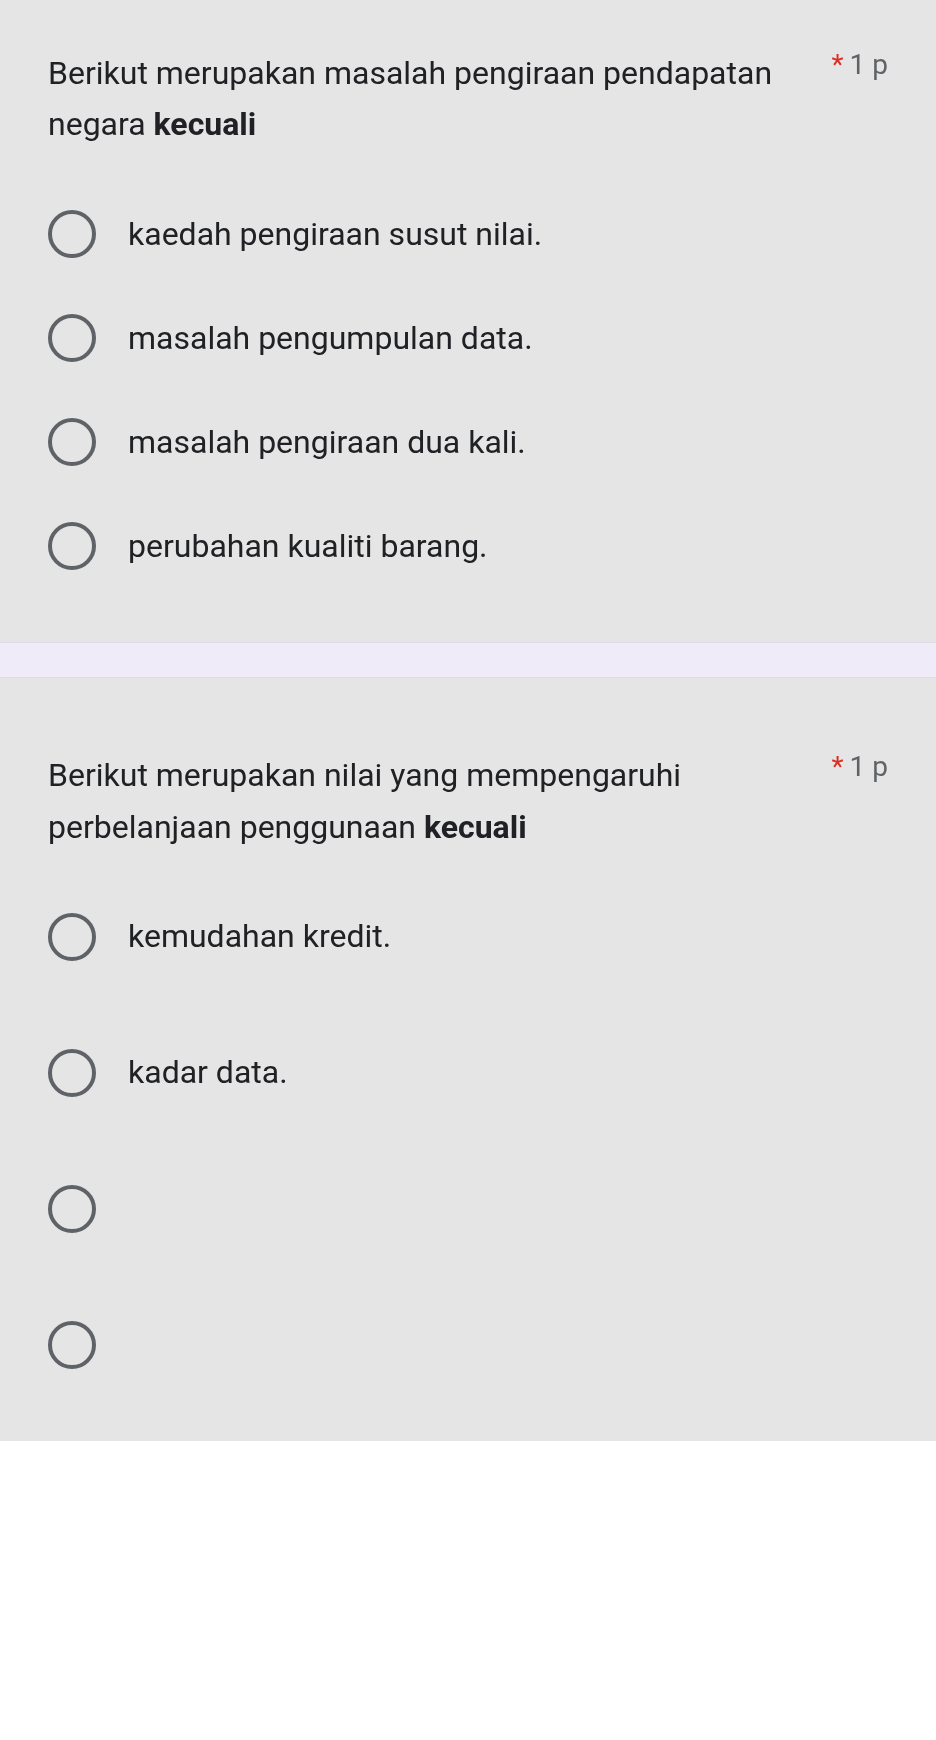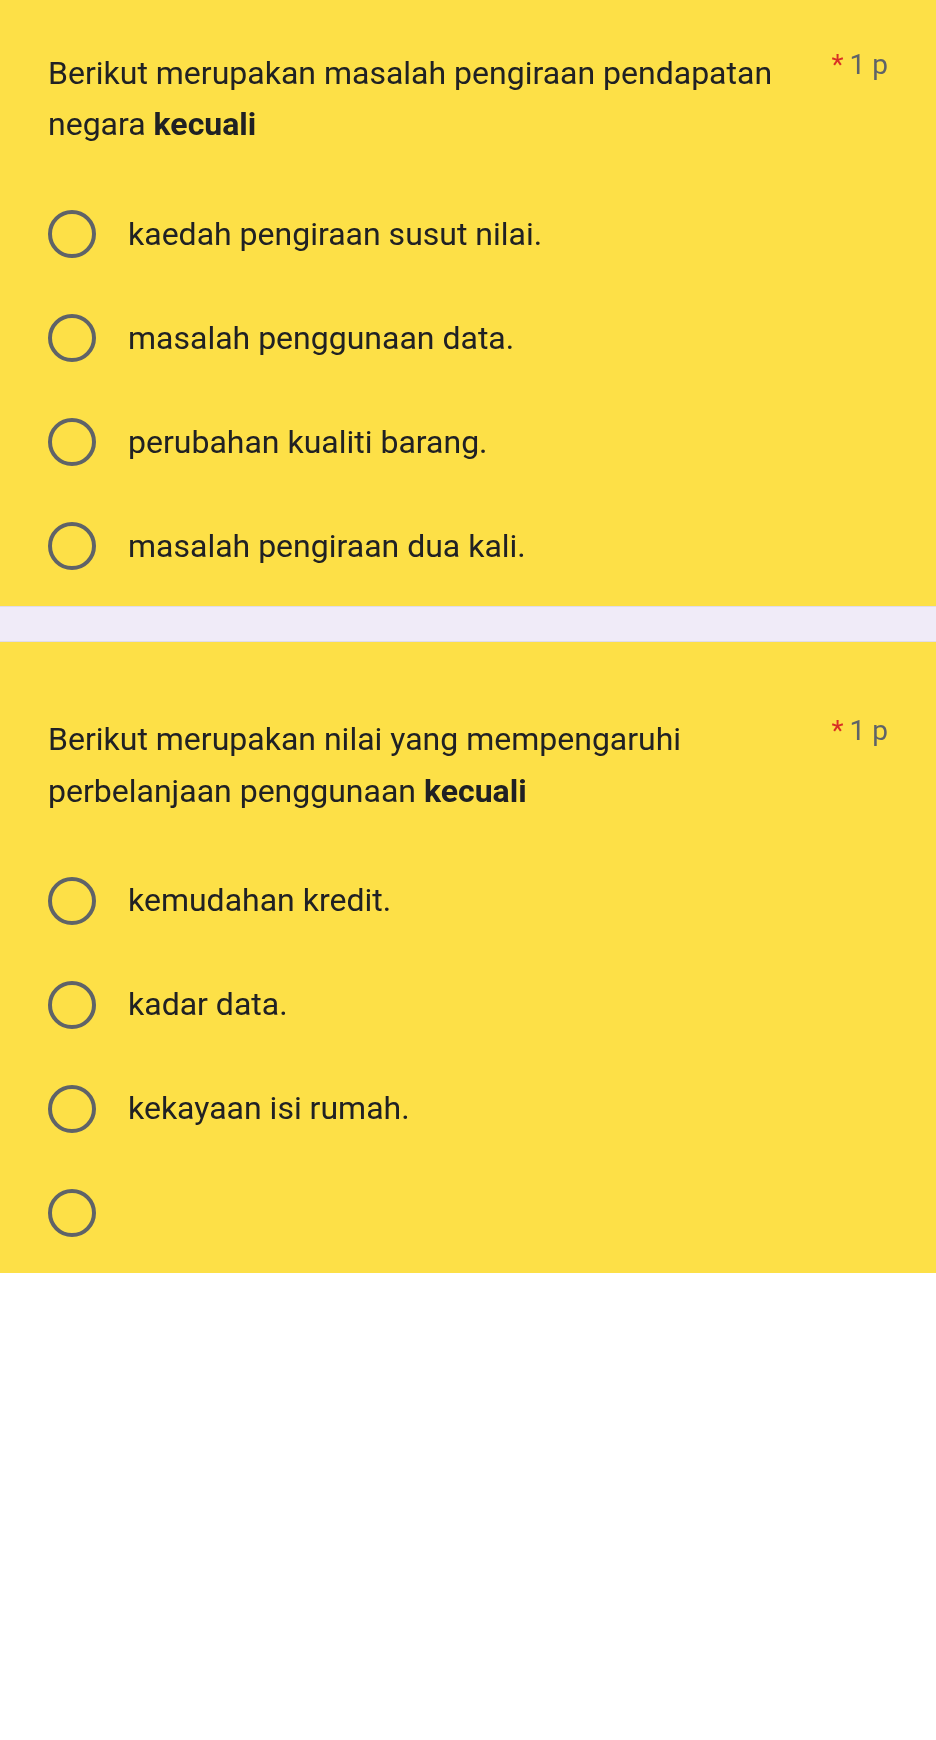--- a/index.html
+++ b/index.html
@@ -7,22 +7,22 @@
       padding: 0;
       box-sizing: border-box;
     }
     body {
       font-family: 'Roboto', 'Google Sans', Arial, sans-serif;
       background: #ffffff;
       width: 936px;
       color: #202124;
     }
     .question-card {
-      background: #fde047;
-      padding: 48px 48px 36px 48px;
+      background: #e5e5e5;
+      padding: 48px 48px 72px 48px;
     }
     .question-header {
       display: flex;
       justify-content: space-between;
       align-items: flex-start;
       margin-bottom: 60px;
       gap: 24px;
     }
     .question-text {
       font-size: 32px;
@@ -72,21 +72,21 @@
     .divider {
       height: 36px;
       background: #f0ebf8;
       border-top: 1px solid #e0dce9;
       border-bottom: 1px solid #e0dce9;
     }
     .second-card {
       padding-top: 72px;
     }
     .second-options {
-      gap: 56px;
+      gap: 88px;
     }
   </style>
 </head>
 <body>
 
 <div class="question-card">
   <div class="question-header">
     <div class="question-text">
       <span>Berikut merupakan masalah pengiraan pendapatan negara </span><span class="bold">kecuali</span>
     </div>
@@ -95,29 +95,29 @@
       <span>1 p</span>
     </div>
   </div>
   <div class="options-list">
     <div class="option-row">
       <div class="radio-circle"></div>
       <div class="option-label">kaedah pengiraan susut nilai.</div>
     </div>
     <div class="option-row">
       <div class="radio-circle"></div>
-      <div class="option-label">masalah penggunaan data.</div>
+      <div class="option-label">masalah pengumpulan data.</div>
+    </div>
+    <div class="option-row">
+      <div class="radio-circle"></div>
+      <div class="option-label">masalah pengiraan dua kali.</div>
     </div>
     <div class="option-row">
       <div class="radio-circle"></div>
       <div class="option-label">perubahan kualiti barang.</div>
-    </div>
-    <div class="option-row">
-      <div class="radio-circle"></div>
-      <div class="option-label">masalah pengiraan dua kali.</div>
     </div>
   </div>
 </div>
 
 <div class="divider"></div>
 
 <div class="question-card second-card">
   <div class="question-header">
     <div class="question-text">
       <span>Berikut merupakan nilai yang mempengaruhi perbelanjaan penggunaan </span><span class="bold">kecuali</span>
@@ -131,19 +131,18 @@
     <div class="option-row">
       <div class="radio-circle"></div>
       <div class="option-label">kemudahan kredit.</div>
     </div>
     <div class="option-row">
       <div class="radio-circle"></div>
       <div class="option-label">kadar data.</div>
     </div>
     <div class="option-row">
       <div class="radio-circle"></div>
-      <div class="option-label">kekayaan isi rumah.</div>
     </div>
     <div class="option-row">
       <div class="radio-circle"></div>
     </div>
   </div>
 </div>
 
 </body></html>

